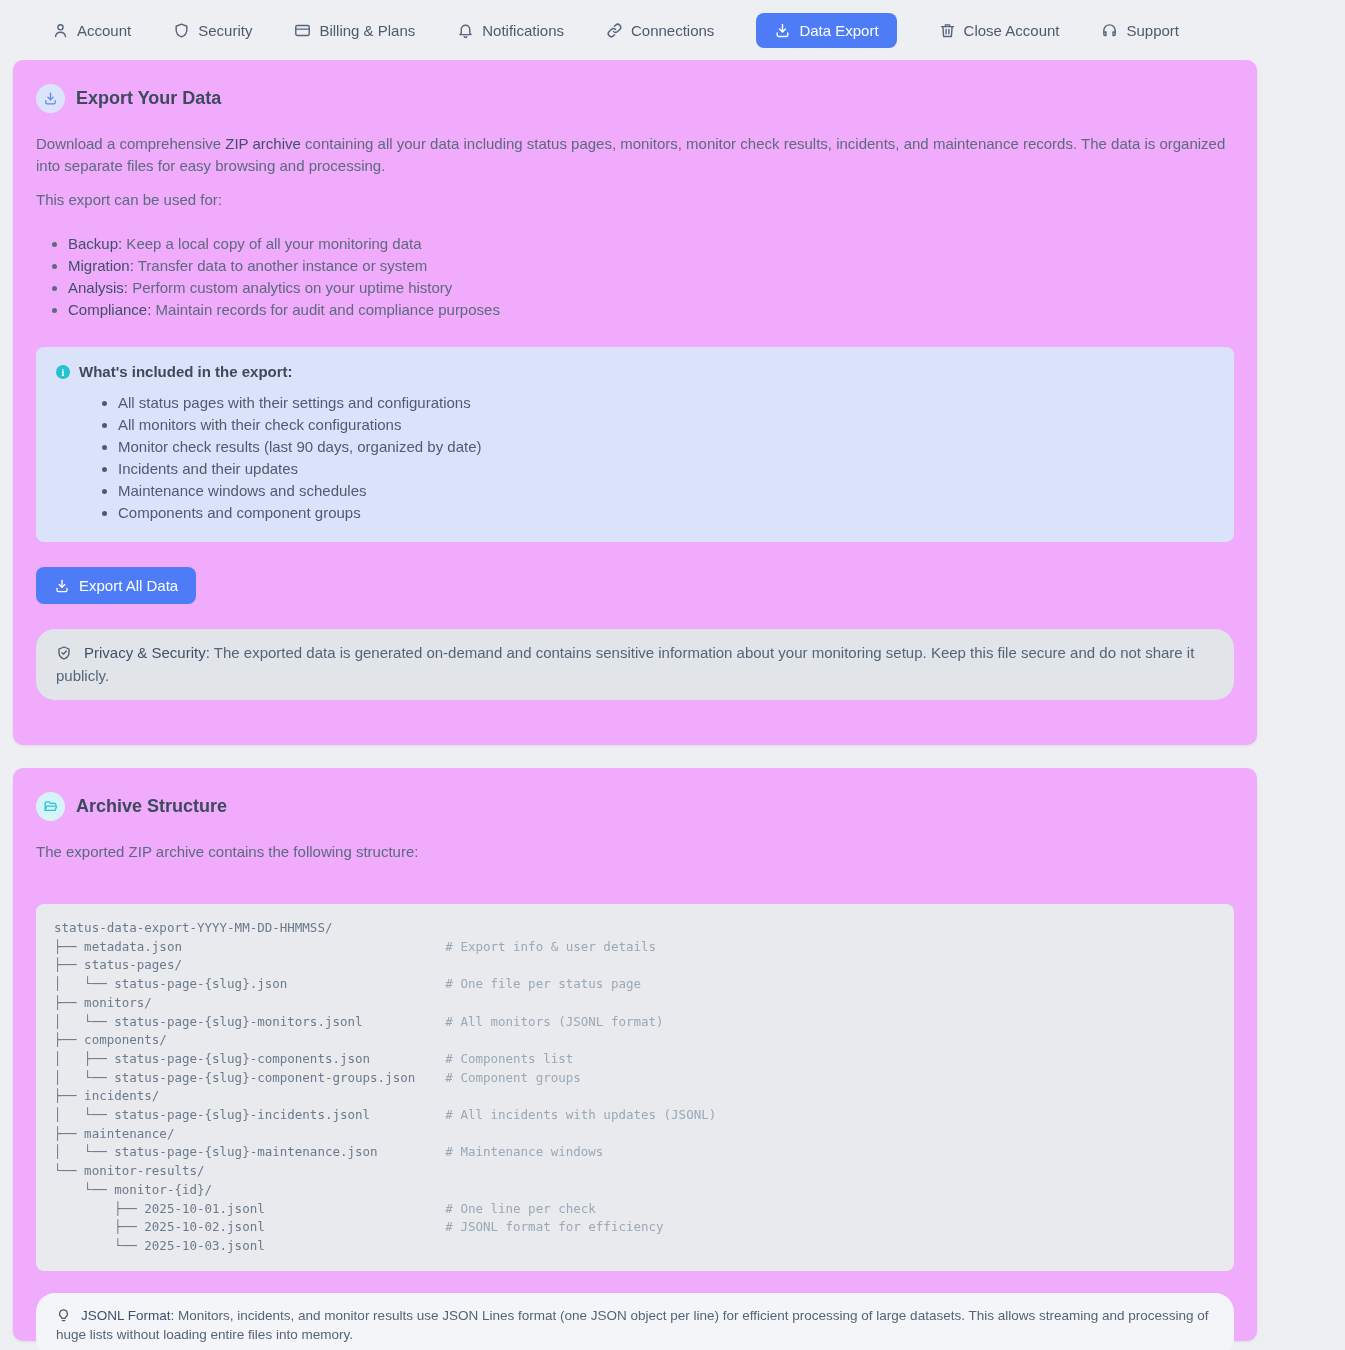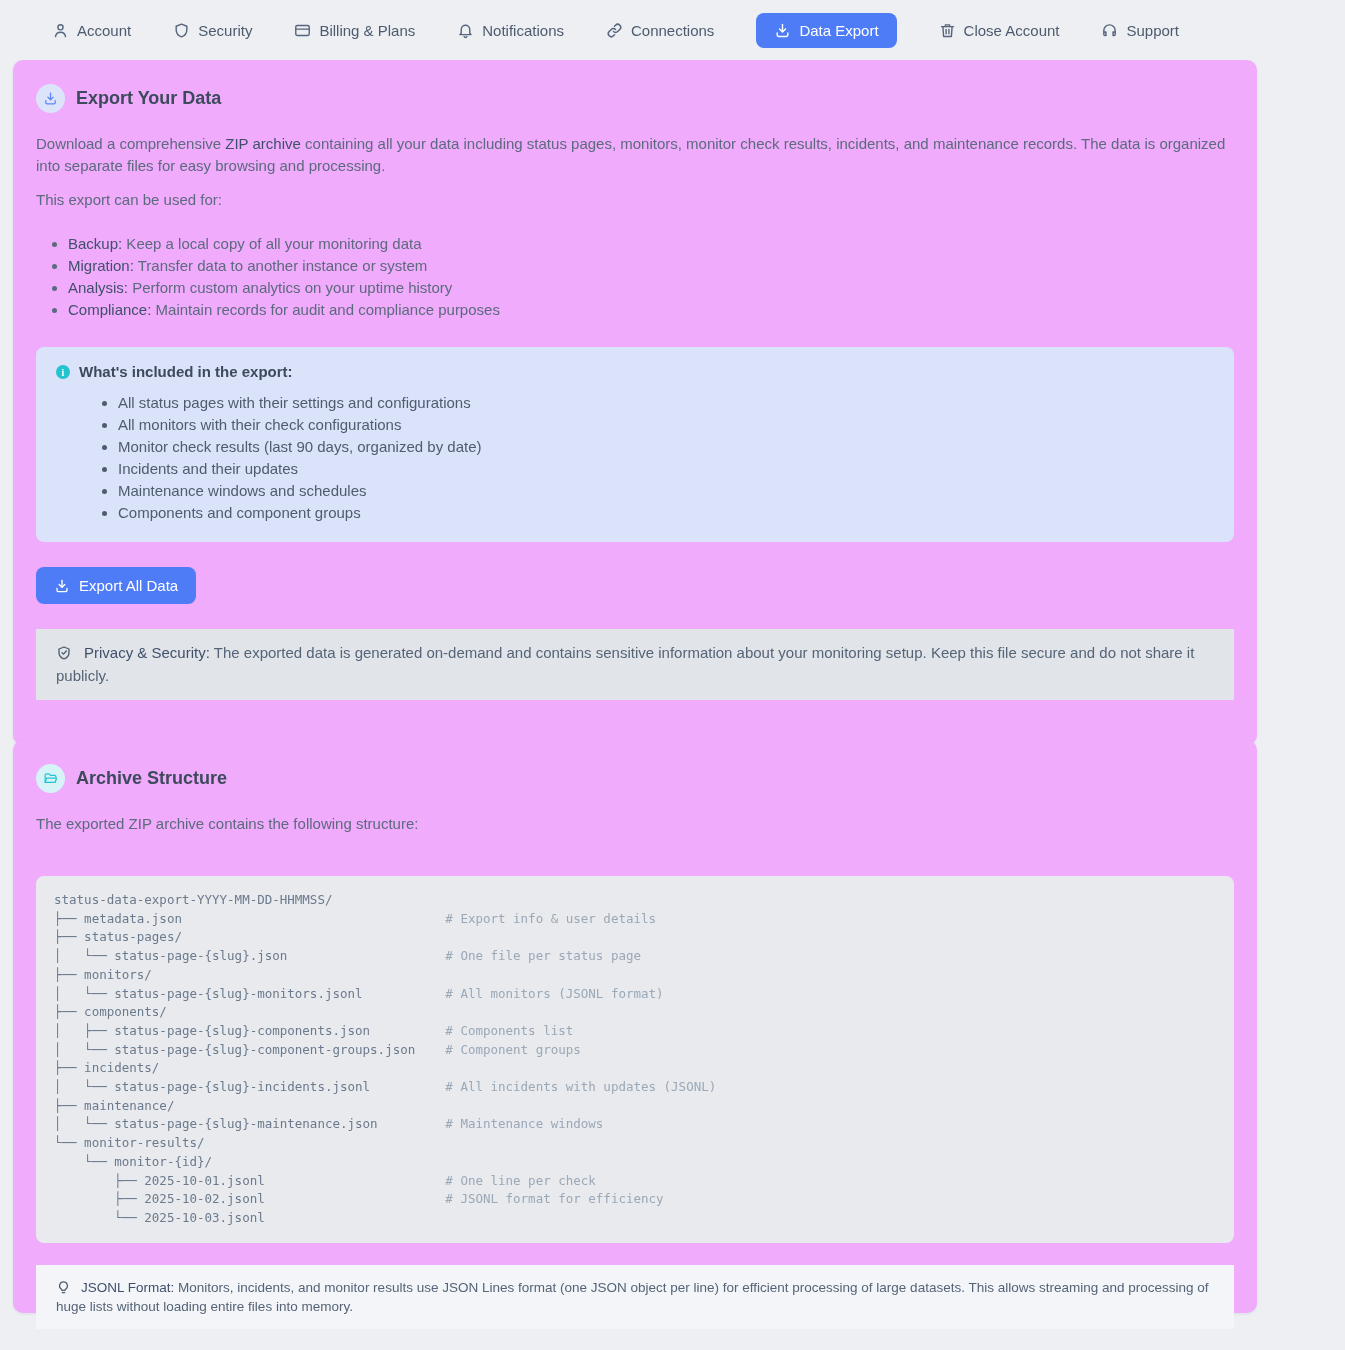--- a/index.html
+++ b/index.html
@@ -14,21 +14,21 @@
   
   .nav{display:flex;align-items:center;gap:42px;height:60px;padding-left:52px}
   .tab{display:flex;align-items:center;gap:8px;font-size:15px;font-weight:500;color:#4d5b6e;cursor:pointer;white-space:nowrap}
   .tab .ticon{width:17px;height:17px;color:#56657b;flex:0 0 auto}
   .tab.active{background:#4e7cf7;color:#fff;padding:9px 18px;border-radius:8px}
   .tab.active .ticon{color:#fff}
 
   
   .card{position:absolute;left:13px;width:1244px;background:#f0abfc;border-radius:10px;box-shadow:0 1px 3px rgba(16,24,40,.08);box-sizing:border-box}
   #card-export{top:60px;height:685px}
-  #card-archive{top:740px;height:573px}
+  #card-archive{top:768px;height:573px}
   .card-inner{padding:24px 23px}
 
   .card-header{display:flex;align-items:center;gap:11px}
   .icon-circle{width:29px;height:29px;border-radius:50%;display:flex;align-items:center;justify-content:center;flex:0 0 auto}
   .icon-circle.blue{background:#dbe4fb;color:#5c85f7}
   .icon-circle.cyan{background:#d6f4f7;color:#24c4d4}
   .card-title{font-size:18px;font-weight:700;color:#3d4a5c}
 
   .body-text{font-size:15px;color:#5c6a7d;line-height:22px;margin:20px 0 0;max-width:1272px}
   strong{color:#41506a;font-weight:400}
@@ -39,21 +39,21 @@
   .info-box{margin-top:26px;background:#dbe3fa;border-radius:8px;padding:16px 20px 18px;box-sizing:border-box}
   .info-box-header{display:flex;align-items:center;gap:9px}
   .info-dot{width:14px;height:14px;border-radius:50%;background:#23c3cf;color:#fff;font-size:10px;font-weight:700;display:flex;align-items:center;justify-content:center;font-family:"Liberation Serif",serif;flex:0 0 auto}
   .info-box-title{font-size:15px;font-weight:700;color:#3d4a5c;line-height:18px}
   ul.included-list{margin:11px 0 0;padding-left:62px;font-size:15px;color:#4e5c6f}
   ul.included-list li{line-height:22px}
 
   .export-btn{margin-top:25px;display:inline-flex;align-items:center;gap:9px;background:#4e7cf7;color:#fff;font-size:15px;font-weight:500;border:none;border-radius:8px;padding:0 18px;height:37px;cursor:pointer;font-family:inherit}
   .export-btn .bicon{width:16px;height:16px}
 
-  .note-box{border-radius:0;box-sizing:border-box;color:#556477}
+  .note-box{border-radius:19px;box-sizing:border-box;color:#556477}
   .note-icon{width:16px;height:16px;display:inline-block;vertical-align:-3px;margin-right:12px;color:#4d5c6f}
   .privacy-box{margin-top:25px;background:#e1e5e9;padding:13px 20px;font-size:15px;line-height:22.5px}
   .jsonl-box{margin-top:22px;background:#f3f5f8;padding:13px 20px;font-size:13.5px;line-height:19px}
   .jsonl-box .note-icon{width:15px;height:15px;margin-right:10px}
 
   .code-block{margin-top:41px;background:#e8eaed;border-radius:8px;padding:15px 18px;font-family:"DejaVu Sans Mono",monospace;font-size:12.5px;line-height:18.7px;color:#6b7a8d;box-sizing:border-box;overflow:hidden}
   .code-line{white-space:pre}
   .tree-path{display:inline-block;white-space:pre;min-width:52ch}
   .tree-path.no-comment{min-width:0}
   .tree-comment{color:#9aa8b7}

